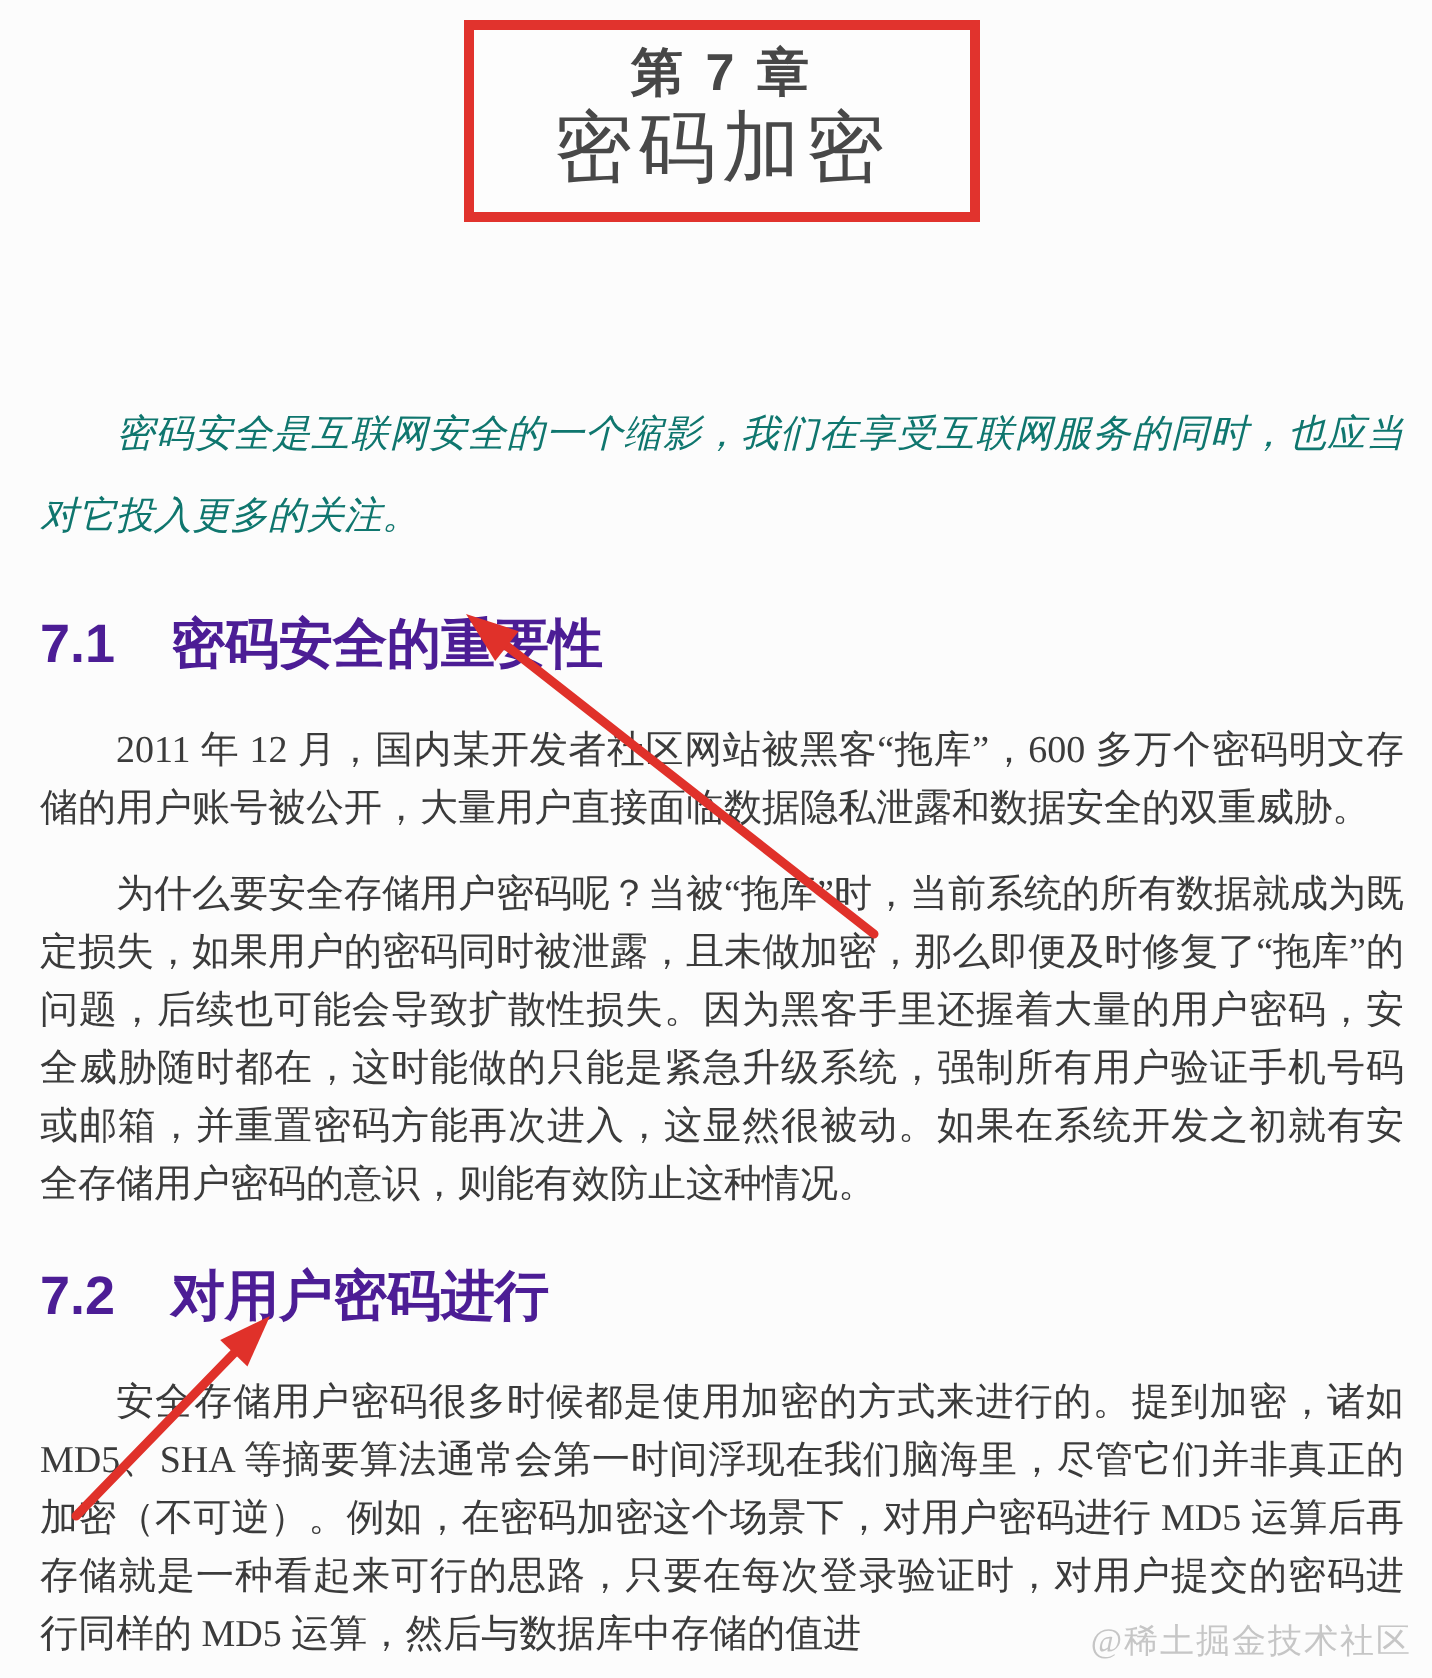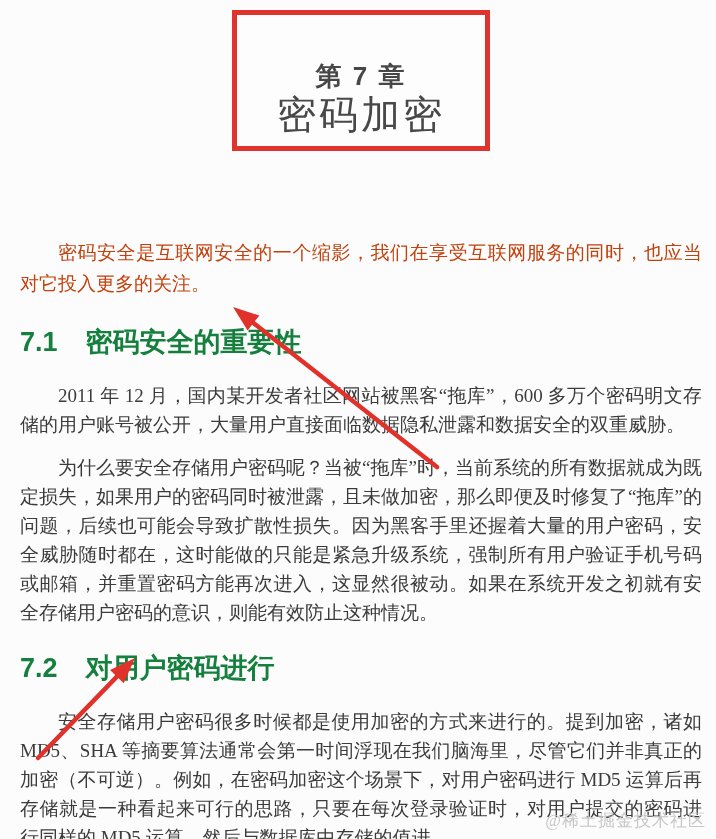--- a/index.html
+++ b/index.html
@@ -26,46 +26,46 @@
     text-align: center;
     background: #fdfdfd;
   }
   .chapter-number {
     font-family: "Liberation Sans", "DejaVu Sans", sans-serif;
     font-weight: 700;
     font-size: 26px;
     line-height: 1.25;
     color: #474747;
     letter-spacing: 2px;
-    margin-top: 40px;
   }
   .chapter-title {
     font-family: "Liberation Sans", "DejaVu Sans", sans-serif;
     font-weight: 400;
     font-size: 39px;
     line-height: 1.15;
     color: #484848;
     letter-spacing: 3px;
   }
   .intro {
     font-family: "Liberation Serif", "DejaVu Serif", serif;
+    font-style: italic;
     font-size: 19px;
-    line-height: 31px;
+    line-height: 41px;
     margin: 0 0 26px 0;
     text-indent: 2em;
     text-align: justify;
-    color: #c2410c;
+    color: #0f766e;
   }
   .section-heading {
     font-family: "Liberation Sans", "DejaVu Sans", sans-serif;
     font-weight: 700;
     font-size: 27px;
     line-height: 34px;
     margin: 0 0 22px 0;
-    color: #15803d;
+    color: #4c1d95;
   }
   .section-heading .sec-num {
     display: inline-block;
     min-width: 58px;
   }
   .body-para {
     font-family: "Liberation Serif", "DejaVu Serif", serif;
     font-size: 19px;
     line-height: 29px;
     margin: 0 0 14px 0;

